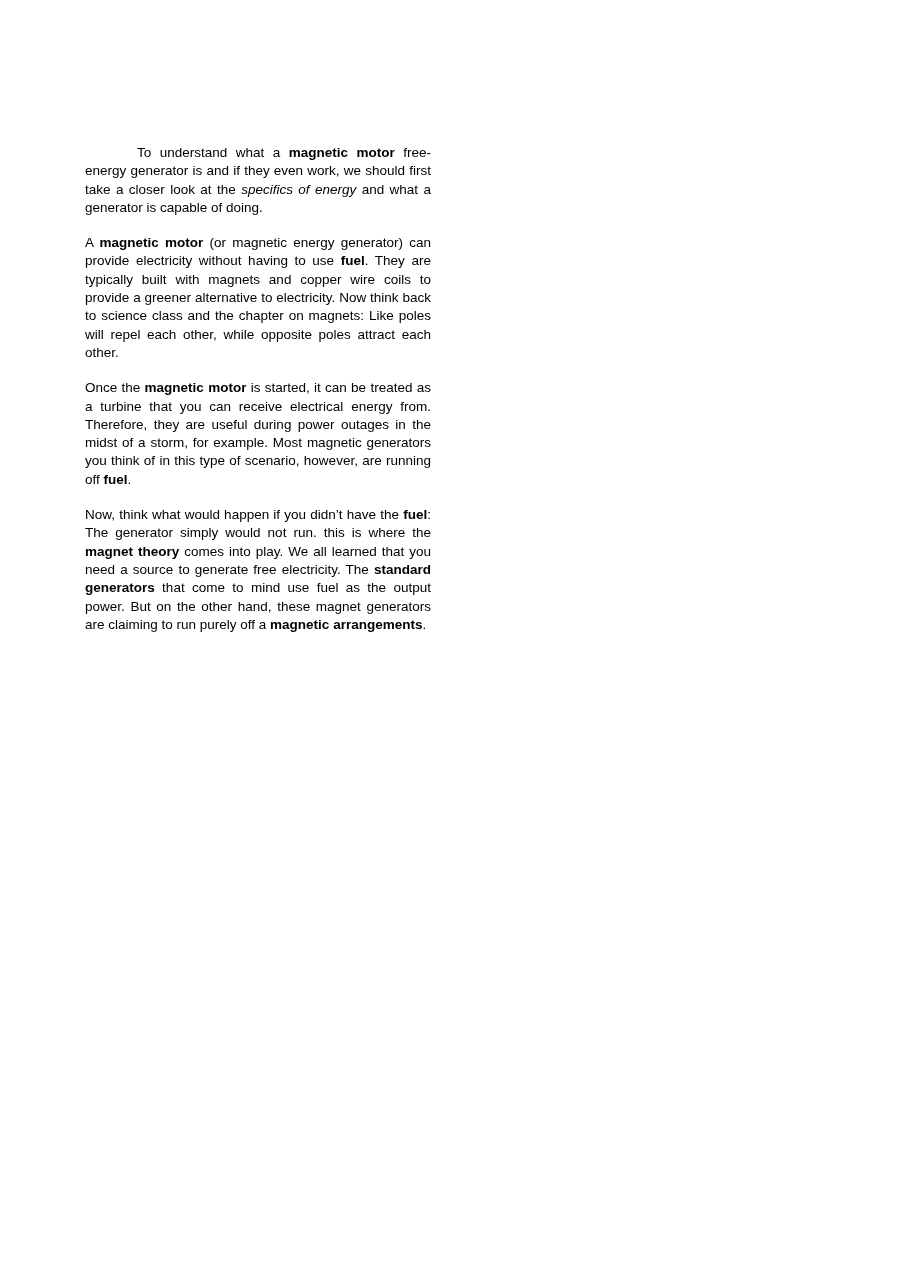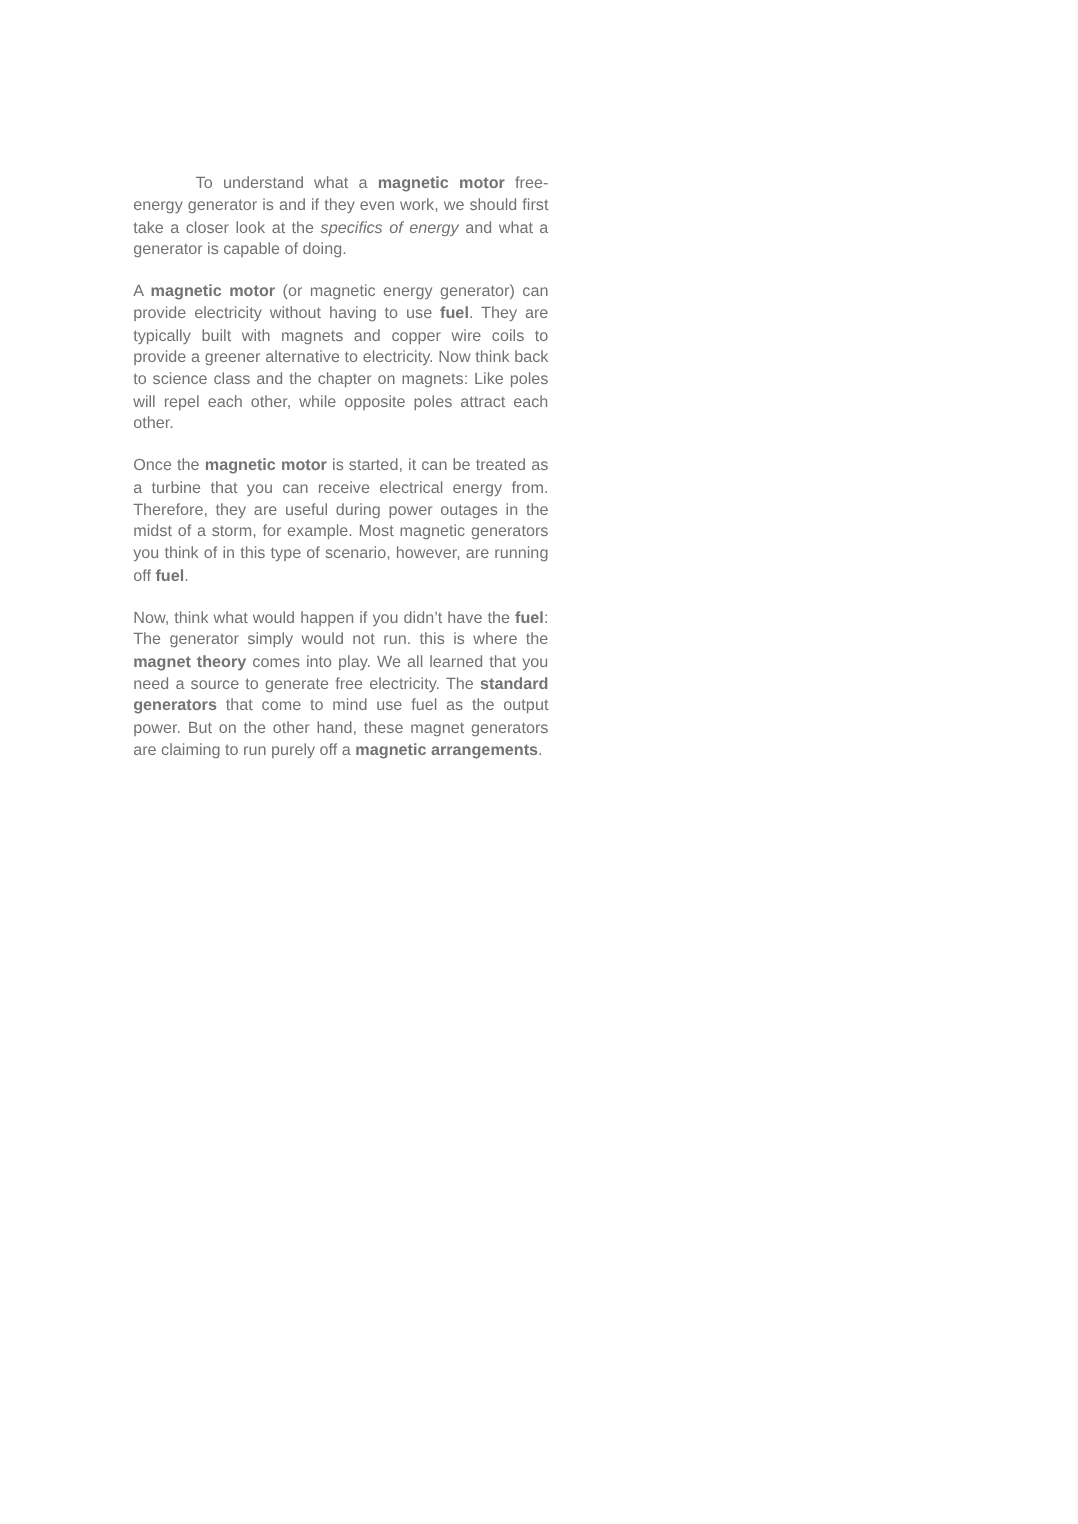--- a/index.html
+++ b/index.html
@@ -33,19 +33,19 @@
     text-indent: 52px;
   }
   .run-bold   { font-weight: bold; }
   .run-italic { font-style: italic; }
   .run-normal { font-weight: normal; font-style: normal; }
 </style>
 </head>
 <body>
 
 <div class="page">
-  <article class="article" style="color: #737373; margin-left: 26px;">
+  <article class="article" style="color: #000000;">
       <p class="first-line-indent"><span class="run-normal">To understand what a </span><span class="run-bold">magnetic motor</span><span class="run-normal"> free-energy generator is and if they even work, we should first take a closer look at the </span><span class="run-italic">specifics of energy</span><span class="run-normal"> and what a generator is capable of doing.</span></p>
       <p><span class="run-normal">A </span><span class="run-bold">magnetic motor</span><span class="run-normal"> (or magnetic energy generator) can provide electricity without having to use </span><span class="run-bold">fuel</span><span class="run-normal">. They are typically built with magnets and copper wire coils to provide a greener alternative to electricity. Now think back to science class and the chapter on magnets: Like poles will repel each other, while opposite poles attract each other.</span></p>
       <p><span class="run-normal">Once the </span><span class="run-bold">magnetic motor</span><span class="run-normal"> is started, it can be treated as a turbine that you can receive electrical energy from. Therefore, they are useful during power outages in the midst of a storm, for example. Most magnetic generators you think of in this type of scenario, however, are running off </span><span class="run-bold">fuel</span><span class="run-normal">.</span></p>
       <p><span class="run-normal">Now, think what would happen if you didn’t have the </span><span class="run-bold">fuel</span><span class="run-normal">: The generator simply would not run. this is where the </span><span class="run-bold">magnet theory</span><span class="run-normal"> comes into play. We all learned that you need a source to generate free electricity. The </span><span class="run-bold">standard generators</span><span class="run-normal"> that come to mind use fuel as the output power. But on the other hand, these magnet generators are claiming to run purely off a </span><span class="run-bold">magnetic arrangements</span><span class="run-normal">.</span></p>
     </article>
 </div>
 
 </body></html>

